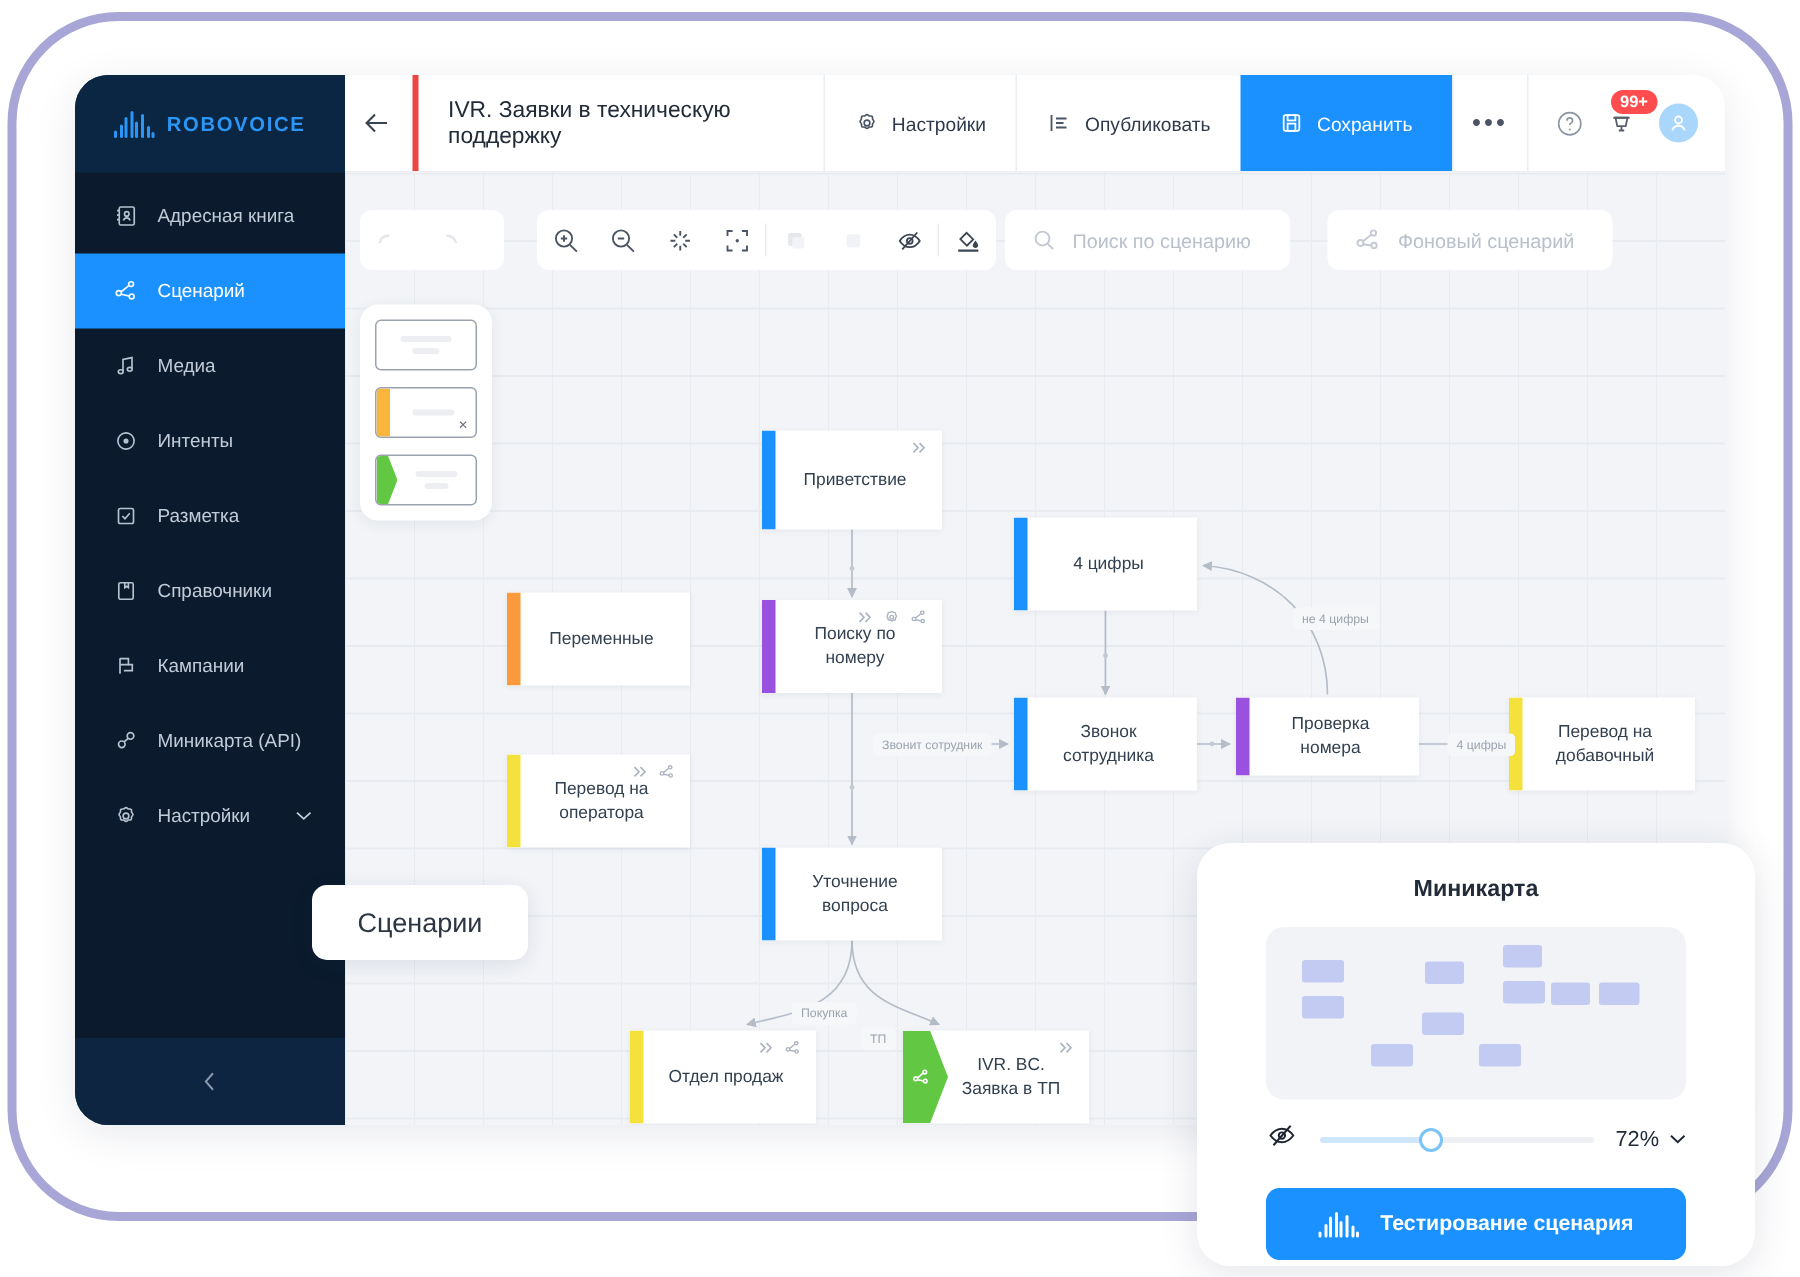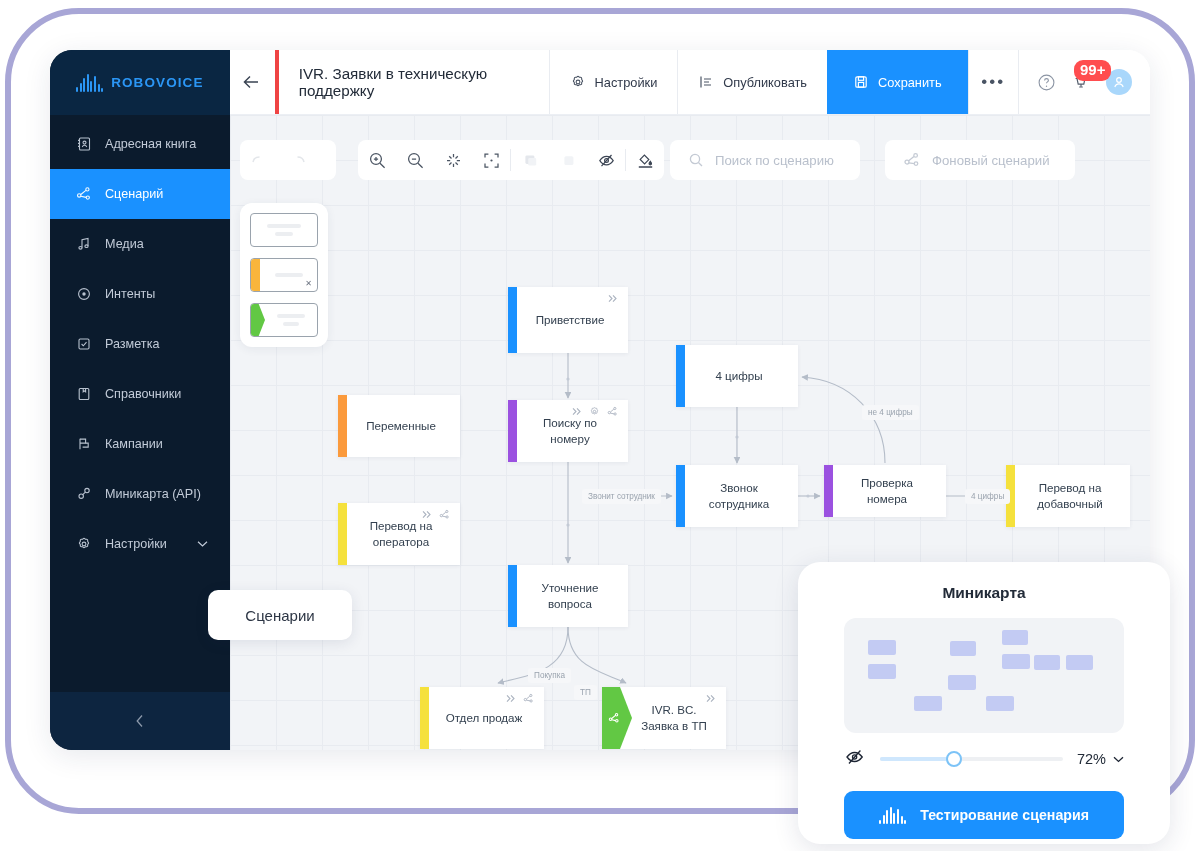--- a/index.html
+++ b/index.html
@@ -100,21 +100,21 @@
     width: 54px; cursor: pointer; color:#4a5464; letter-spacing:2px;
     font-size: 17px; border-left: 1px solid #e9ecf1;
   }
   .hdr-right {
     display:flex; align-items:center; gap: 16px;
     padding: 0 18px 0 18px; border-left: 1px solid #e9ecf1;
   }
   .icon-btn { cursor:pointer; display:flex; align-items:center; position:relative; }
   .badge {
     position:absolute; top:-13px; left: 2px;
-    background:#ff4d4f; color:#fff; font-size:15px; font-weight:bold;
+    background:#ff4d4f; color:#fff; font-size:11px; font-weight:bold;
     border-radius: 9px; padding: 2px 6px; line-height: 1.1;
   }
   .avatar {
     width: 26px; height: 26px; border-radius: 50%;
     background: #a9d7fb; display:flex; align-items:center; justify-content:center;
     cursor:pointer;
   }
 
   
   .canvas {
@@ -159,21 +159,21 @@
   }
   .pal-stripe { width: 9px; height: 100%; flex:none; }
   .pal-lines { flex:1; display:flex; flex-direction:column; align-items:center; gap:4px; }
   .pal-lines i { display:block; height:4px; background:#eceef1; border-radius:2px; }
 
   
   .tooltip {
     position: absolute; left: 208px; top: 590px;
     width: 144px; height: 50px; background:#fff; border-radius: 10px;
     display:flex; align-items:center; justify-content:center;
-    font-size: 15px; color:#2c3544; z-index: 30;
+    font-size: 18px; color:#2c3544; z-index: 30;
     box-shadow: 0 3px 14px rgba(30,40,80,.10);
   }
 
   
   .node {
     position:absolute; background:#fff; display:flex; align-items:center;
     justify-content:center; text-align:center; font-size:11.6px; color:#33404f;
     line-height: 1.35; overflow:hidden; cursor:pointer;
     box-shadow: 0 1px 4px rgba(40,50,80,.07);
   }

